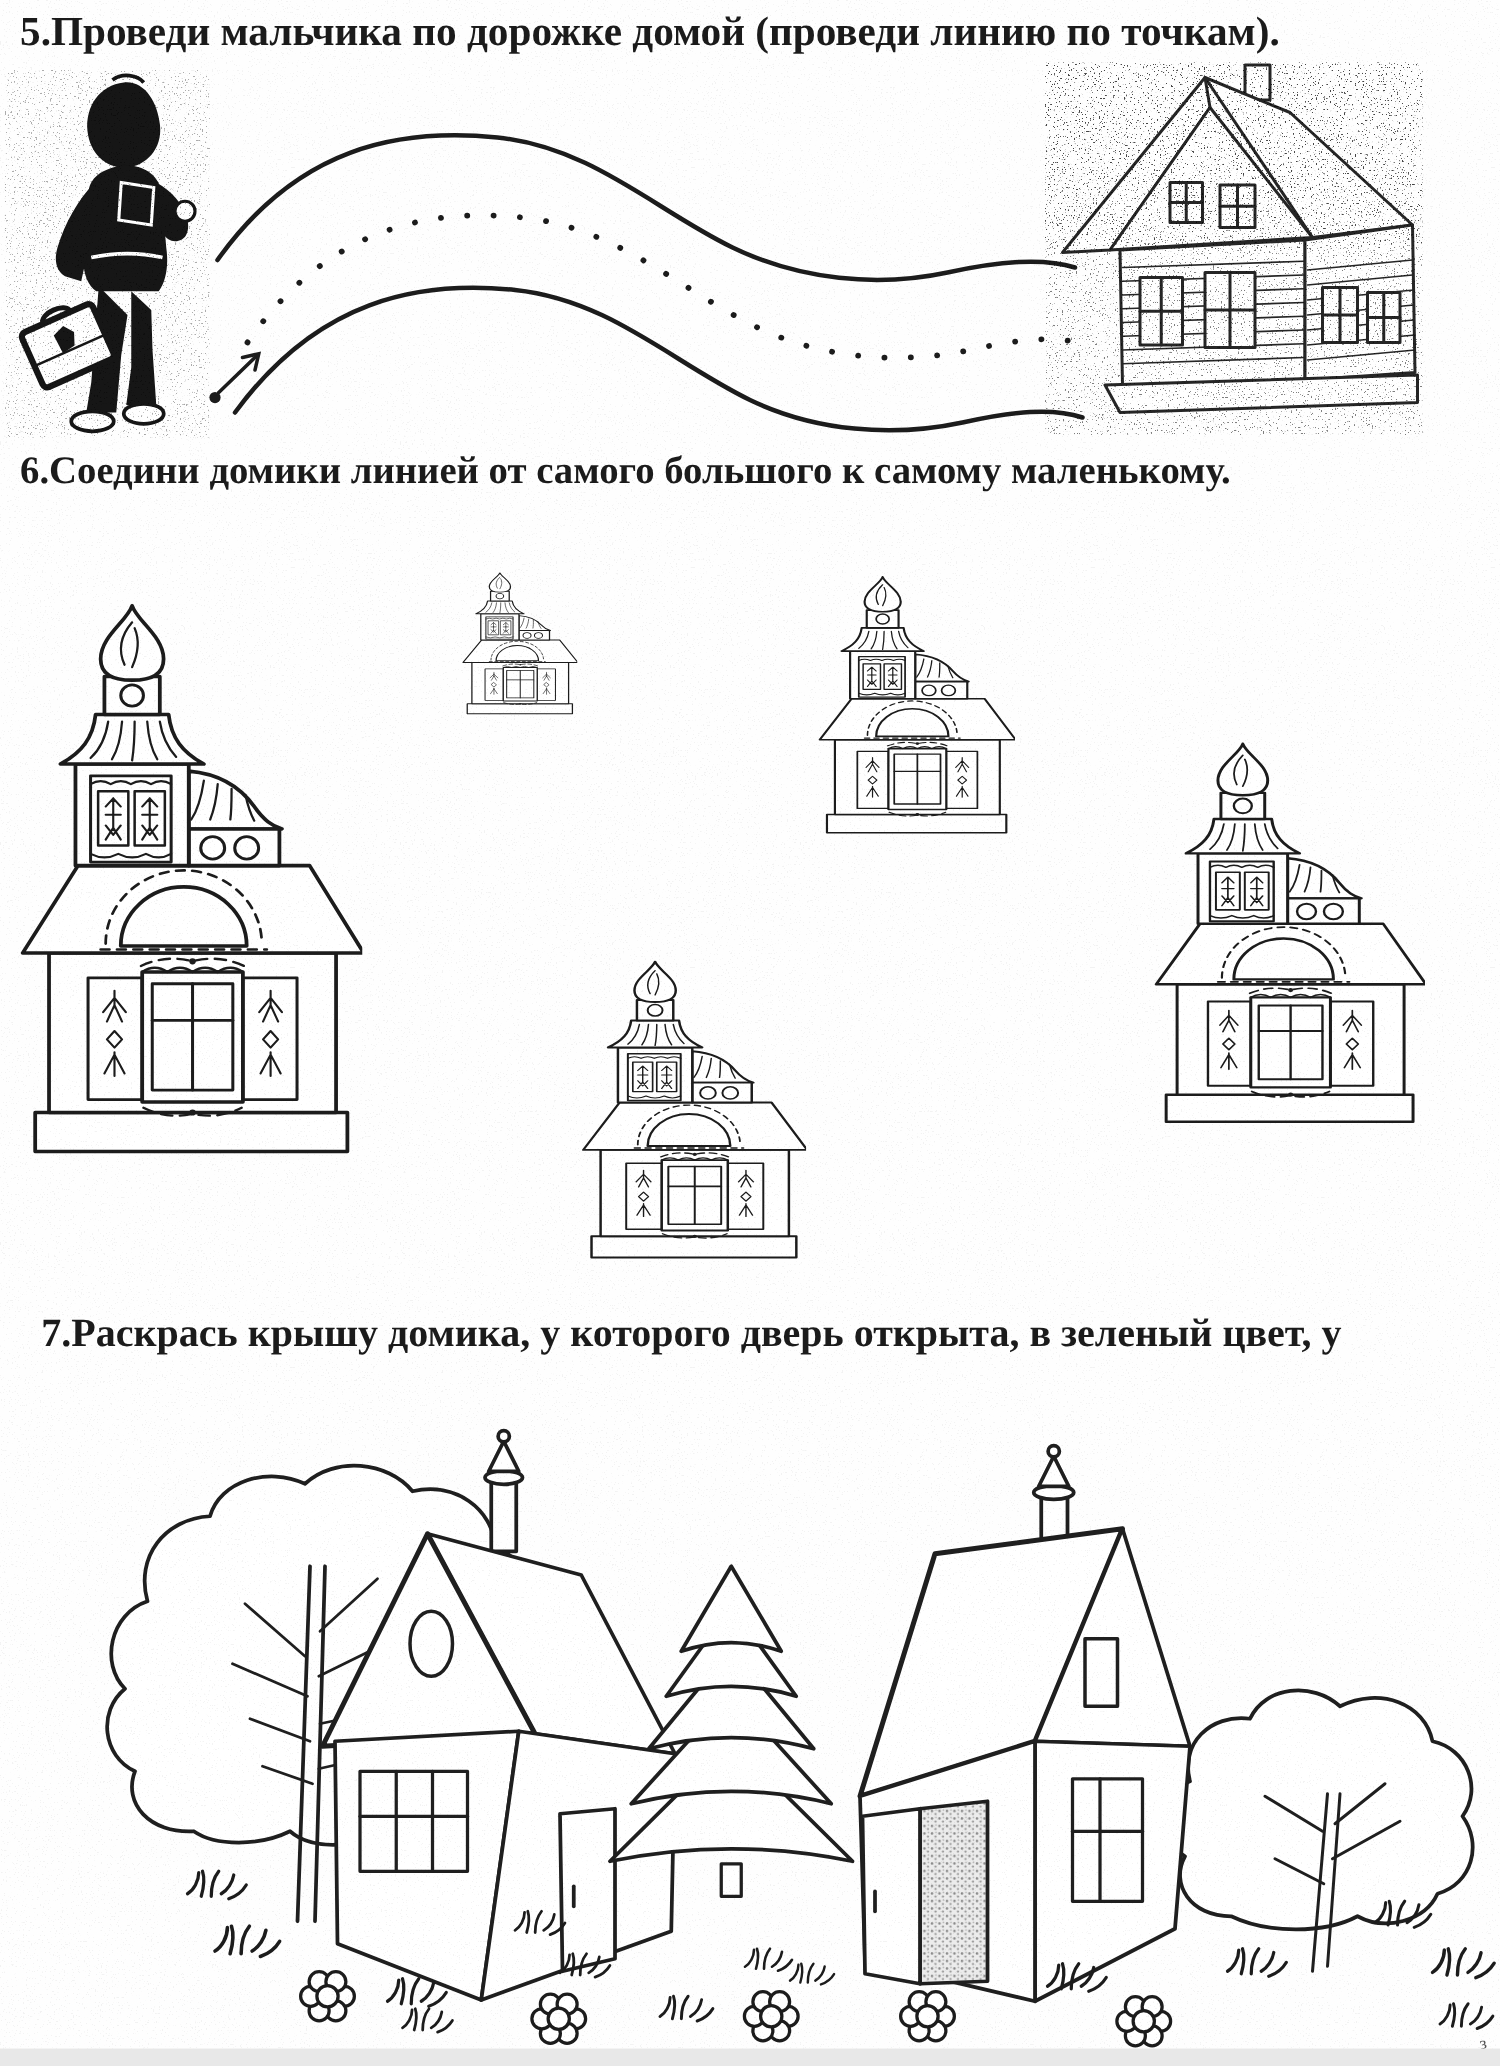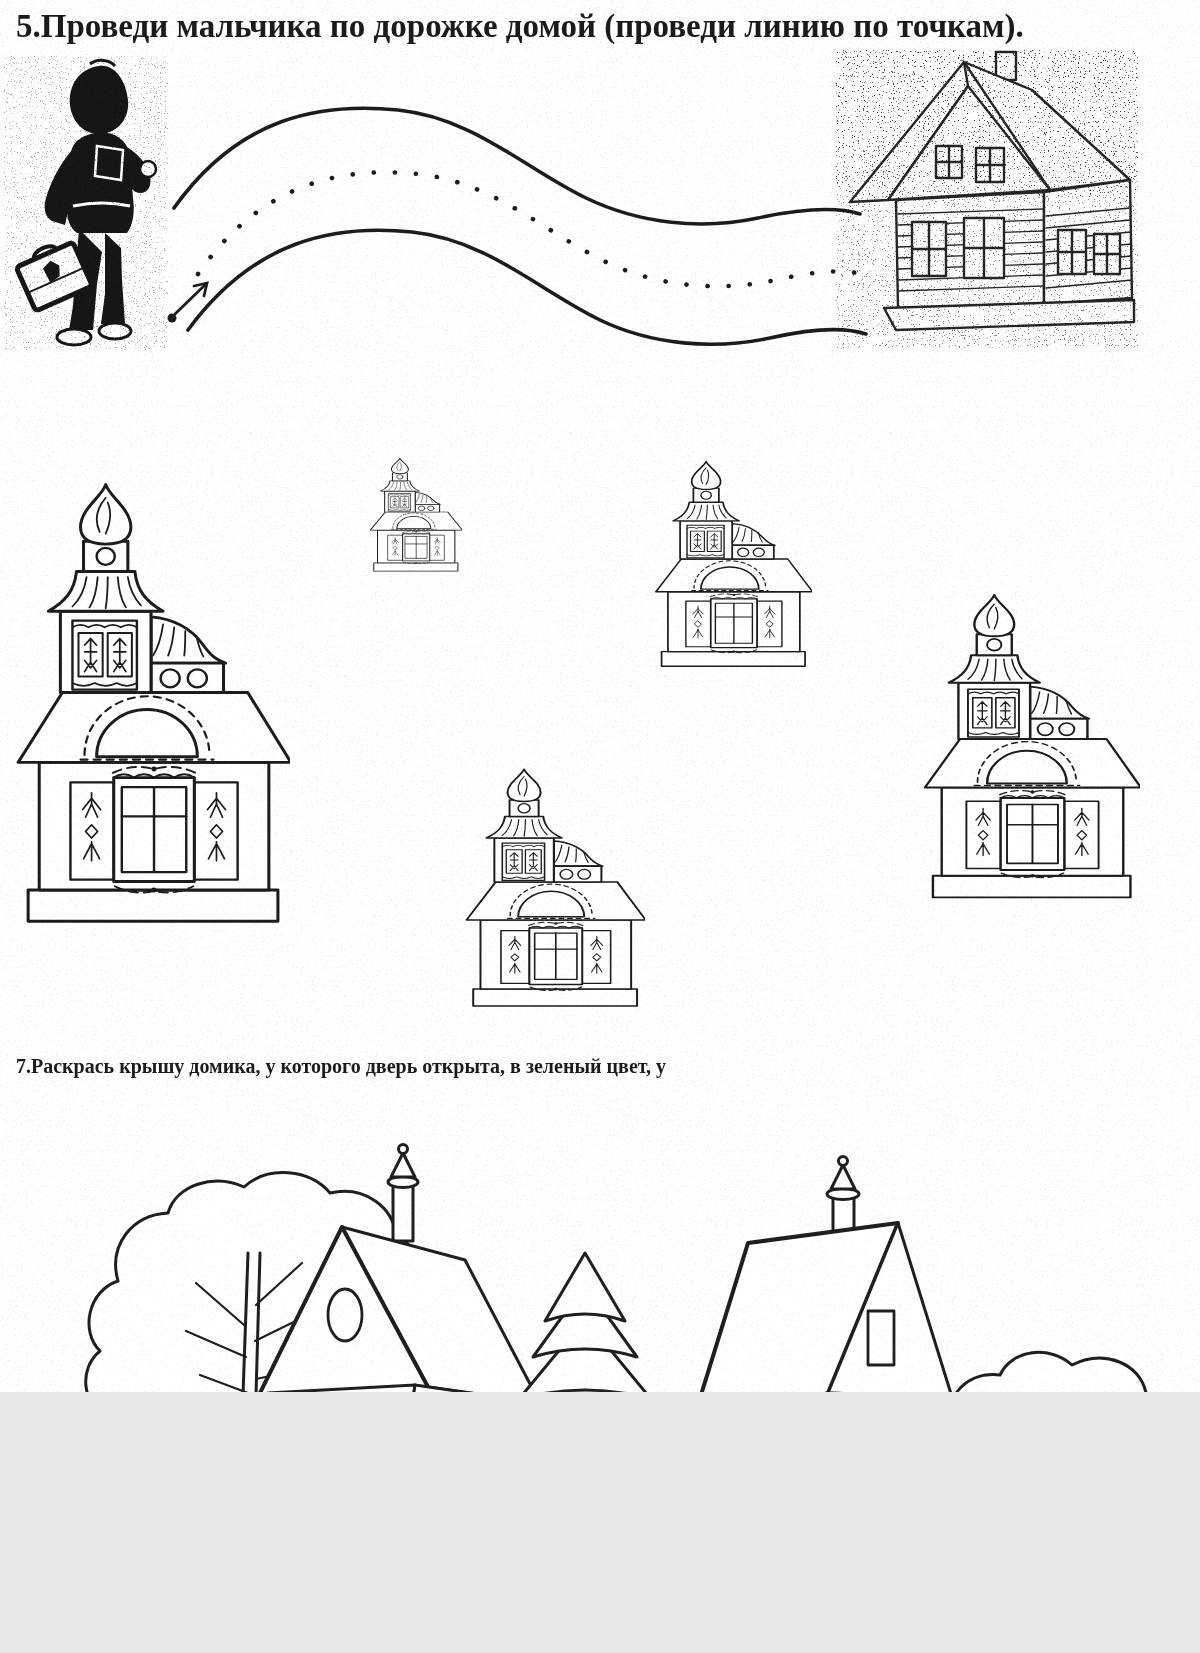--- a/index.html
+++ b/index.html
@@ -1,21 +1,21 @@
 <!DOCTYPE html>
 <html><head>
 <meta charset="utf-8">
 <style>
   html,body{margin:0;padding:0;background:#e8e8e8;}
-  .page{position:relative;width:1200px;height:1392px;background:#fefefe;overflow:hidden;
+  .page{position:relative;width:1200px;height:1639px;background:#fefefe;overflow:hidden;
         font-family:"Liberation Serif","DejaVu Serif",serif;color:#1b1b1b;}
   .heading{position:absolute;margin:0;font-weight:700;white-space:nowrap;color:#1b1b1b;}
   .h5{top:8px;left:16px;font-size:33px;}
   .h6{top:358px;left:16px;font-size:31px;}
-  .h7{top:1046px;left:16px;font-size:20px;line-height:41px;white-space:normal;width:1110px;}
+  .h7{top:1046px;left:33px;font-size:32px;line-height:41px;white-space:normal;width:1110px;}
   .h7 span{display:block;}
   svg.abs{position:absolute;}
   .corner{position:absolute;left:1184px;top:1628px;font-size:14px;color:#555;transform:rotate(-12deg);}
   .noise{position:absolute;left:0;top:0;pointer-events:none;}
 </style>
 </head>
 <body>
 
 <div class="page">
 
@@ -209,20 +209,21 @@
         <rect x="258" y="184" width="26" height="40"></rect>
           <line x1="271" y1="184" x2="271" y2="224"></line>
           <line x1="258" y1="204" x2="284" y2="204"></line>
       </g>
       <polygon points="48,258 298,250 298,272 60,280"></polygon>
     </g>
     <rect width="302" height="298" fill="#1c1c1c" filter="url(#speckle)" opacity="0.5"></rect>
     <rect width="302" height="150" fill="#1c1c1c" filter="url(#speckle)" opacity="0.45"></rect>
   </svg>
 
+  <h2 class="heading h6">6.Соедини домики линией от самого большого к самому маленькому.</h2>
 
   <svg class="abs" style="left:8px;top:460px" width="282" height="465">
     <use href="#terem" width="282" height="465"></use>
   </svg>
   <svg class="abs" style="left:367px;top:452px" width="95" height="120">
     <use href="#terem" width="95" height="120"></use>
   </svg>
   <svg class="abs" style="left:650px;top:450px" width="162" height="218">
     <use href="#terem" width="162" height="218"></use>
   </svg>

